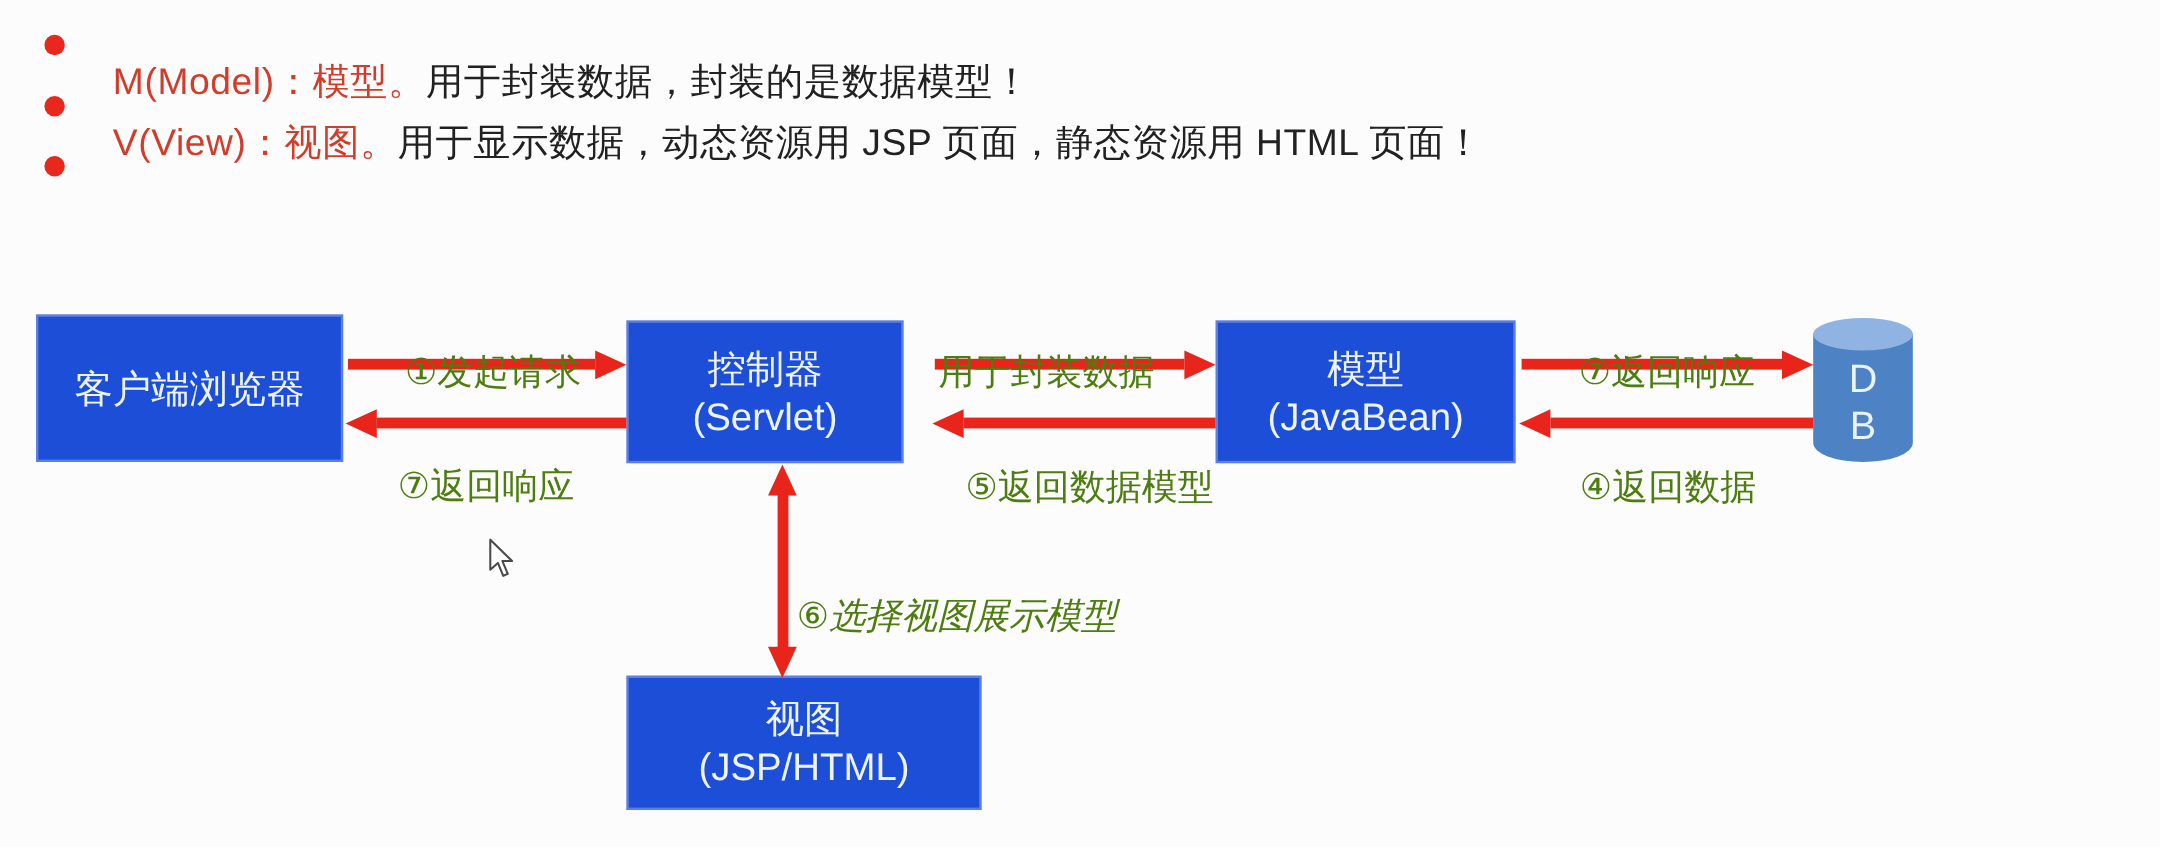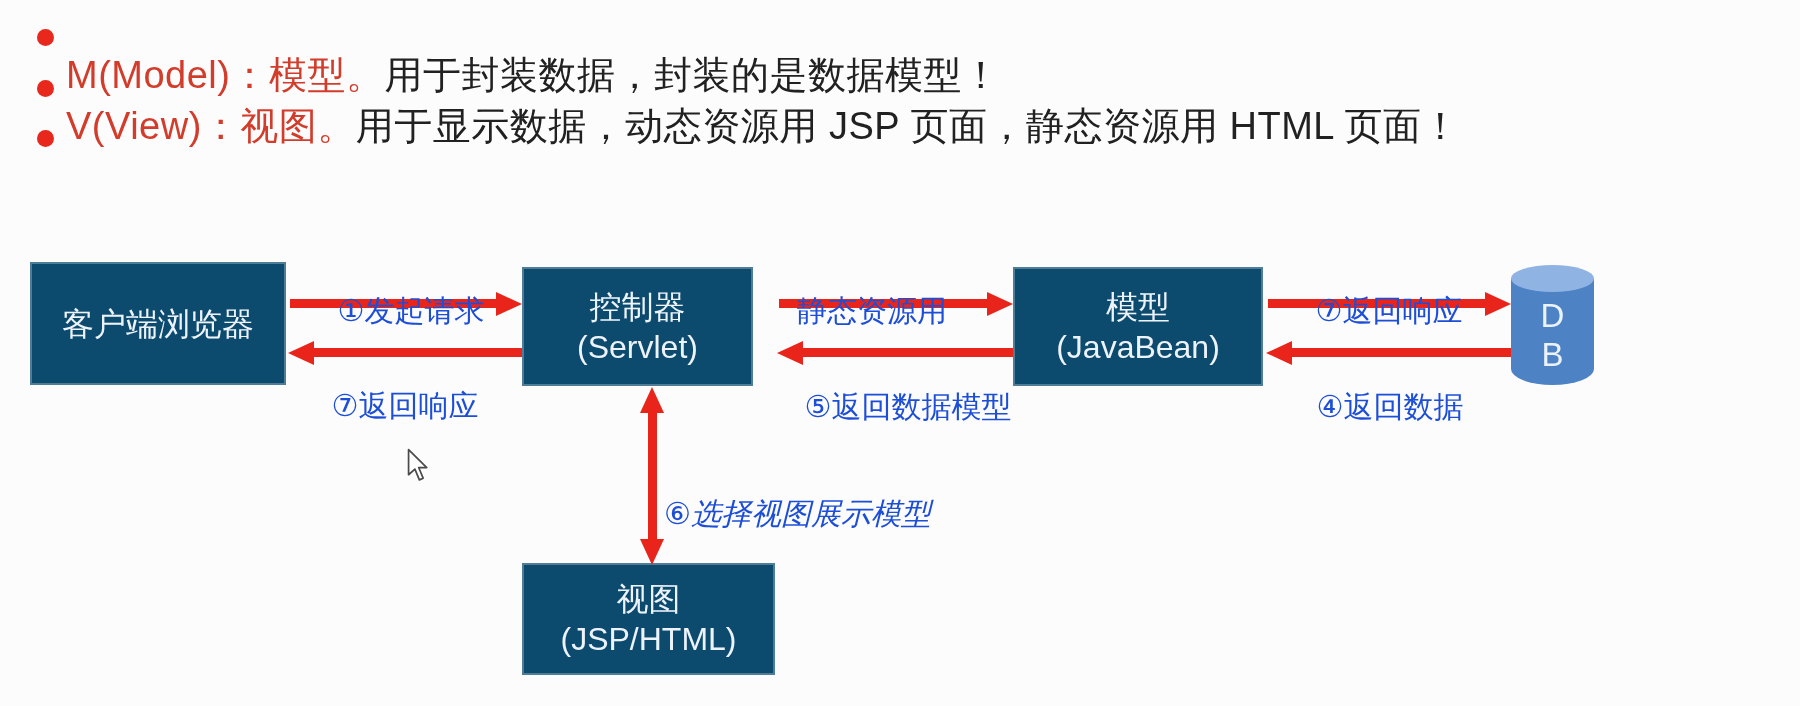--- a/index.html
+++ b/index.html
@@ -14,32 +14,32 @@
     overflow:hidden;
   }
 
   
   .bullet-dot {
     position:absolute; left:37px;
     width:17px; height:17px; border-radius:50%;
     background:#e8281c;
   }
   .bullet-line {
-    position:absolute; left:66px;
-    font-size:38px; line-height:34px;
+    position:absolute; left:94px;
+    font-size:31px; line-height:34px;
     white-space:nowrap; color:#212121;
     letter-spacing:0.5px;
   }
   .bullet-line .lead { color:#d23c2b; }
   .bullet-line .rest { color:#212121; }
 
   
   .node-box {
     position:absolute;
-    background:#0c4a6e;
+    background:#1d4ed8;
     border:2px solid rgba(255,255,255,0.28);
     box-sizing:border-box;
     display:flex; flex-direction:column;
     align-items:center; justify-content:center;
     color:#edf3fb;
     font-size:32px; line-height:40px;
     text-align:center;
   }
 
   
@@ -86,21 +86,21 @@
     position:absolute; width:0; height:0;
     border-left:12px solid transparent;
     border-right:12px solid transparent;
     border-top:26px solid #e8241b;
   }
 
   
   .flow-label {
     position:absolute;
     font-size:30px; line-height:32px;
-    color:#1d4ed8; white-space:nowrap;
+    color:#4d7c0f; white-space:nowrap;
   }
   .flow-label.centered { transform:translateX(-50%); }
 
   
   .cursor { position:absolute; }
 </style>
 </head>
 <body>
 
 <div id="canvas">
@@ -120,21 +120,21 @@
   <div class="node-box" style="left:522px; top:267px; width:231px; height:119px;">
     <div>控制器</div>
     <div>(Servlet)</div>
   </div>
 
   <div class="node-box" style="left:1013px; top:267px; width:250px; height:119px;">
     <div>模型</div>
     <div>(JavaBean)</div>
   </div>
 
-  <div class="node-box" style="left:522px; top:563px; width:253px; height:112px;">
+  <div class="node-box" style="left:522px; top:563px; width:296px; height:112px;">
     <div>视图</div>
     <div>(JSP/HTML)</div>
   </div>
 
   <div class="cylinder" style="left:1511px; top:265px; width:83px; height:120px;">
     <div class="cyl-body">
       <div>D</div>
       <div>B</div>
     </div>
     <div class="cyl-top"></div>
@@ -143,21 +143,21 @@
   <div class="shaft-h" style="left:290px; top:299px; width:206px;"></div>
   <div class="head-right" style="left:496px; top:292px;"></div>
   <p class="flow-label centered" style="left:411px; top:265px;">①发起请求</p>
 
   <div class="head-left" style="left:288px; top:341px;"></div>
   <div class="shaft-h" style="left:314px; top:348px; width:208px;"></div>
   <p class="flow-label centered" style="left:405px; top:360px;">⑦返回响应</p>
 
   <div class="shaft-h" style="left:779px; top:299px; width:208px;"></div>
   <div class="head-right" style="left:987px; top:292px;"></div>
-  <p class="flow-label centered" style="left:872px; top:265px;">静态资源用</p>
+  <p class="flow-label centered" style="left:872px; top:265px;">用于封装数据</p>
 
   <div class="head-left" style="left:777px; top:341px;"></div>
   <div class="shaft-h" style="left:803px; top:348px; width:210px;"></div>
   <p class="flow-label centered" style="left:908px; top:361px;">⑤返回数据模型</p>
 
   <div class="shaft-h" style="left:1268px; top:299px; width:217px;"></div>
   <div class="head-right" style="left:1485px; top:292px;"></div>
   <p class="flow-label centered" style="left:1389px; top:265px;">⑦返回响应</p>
 
   <div class="head-left" style="left:1266px; top:341px;"></div>

